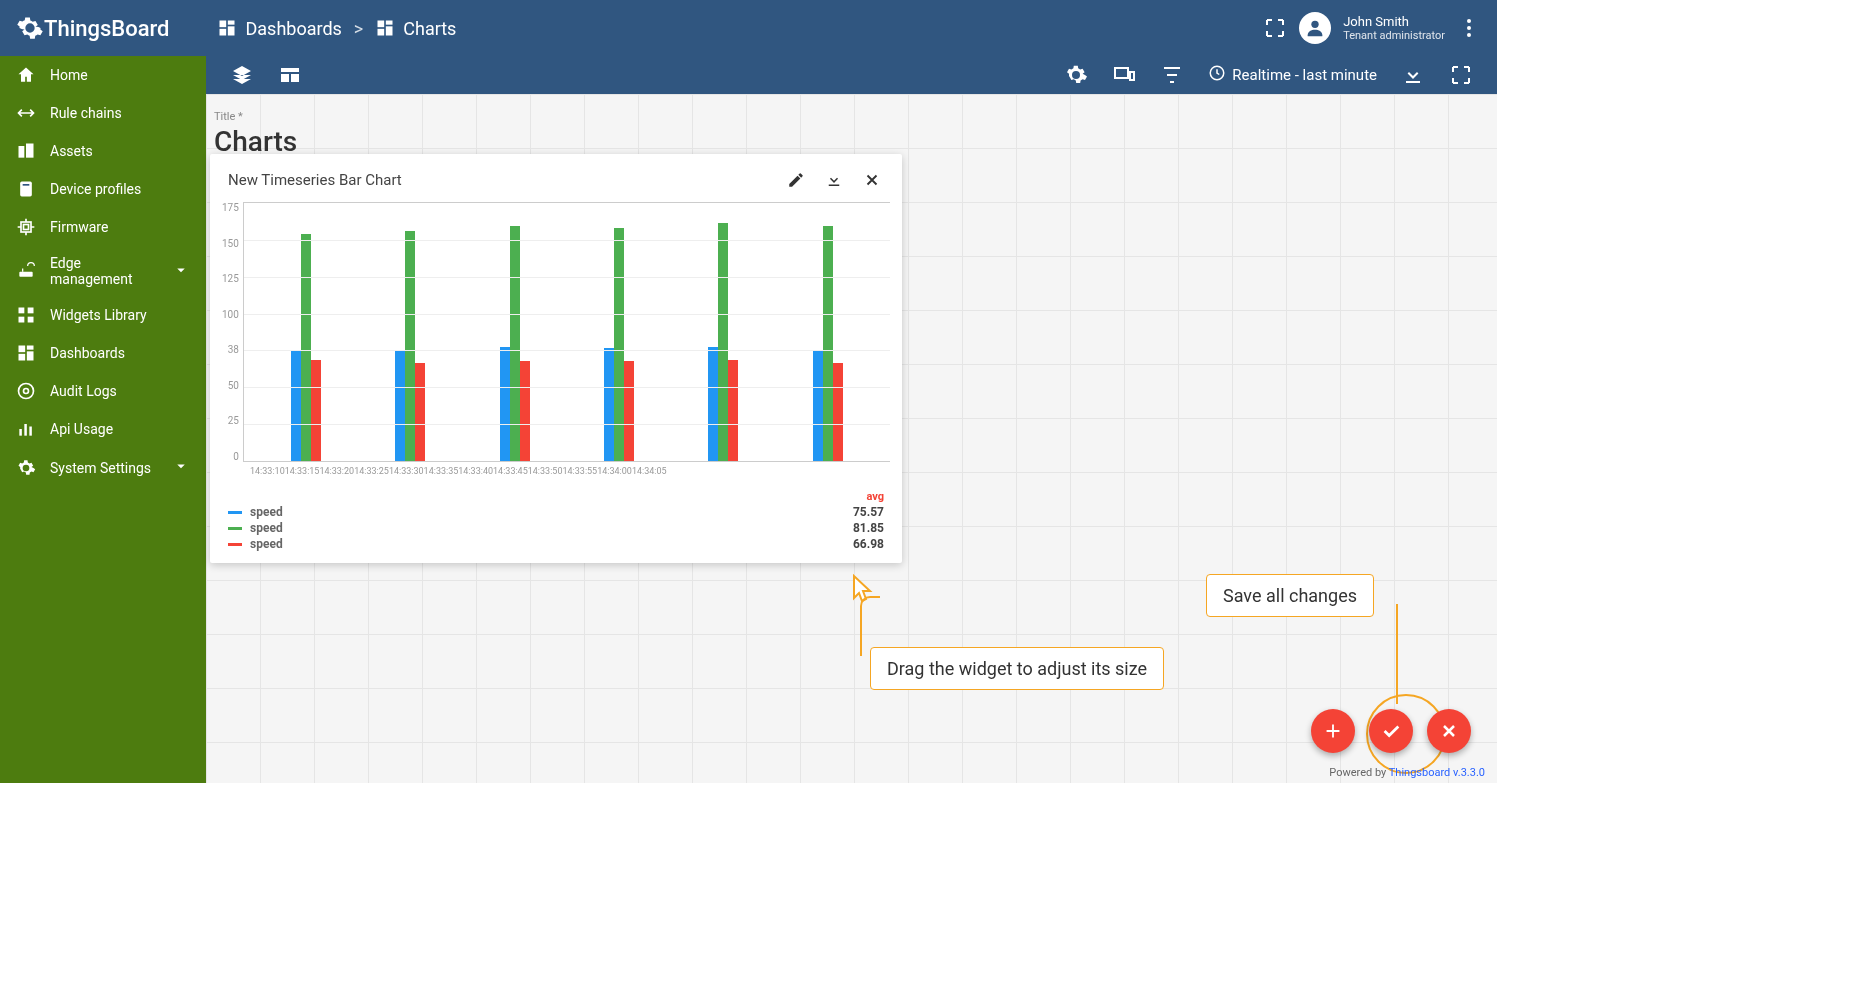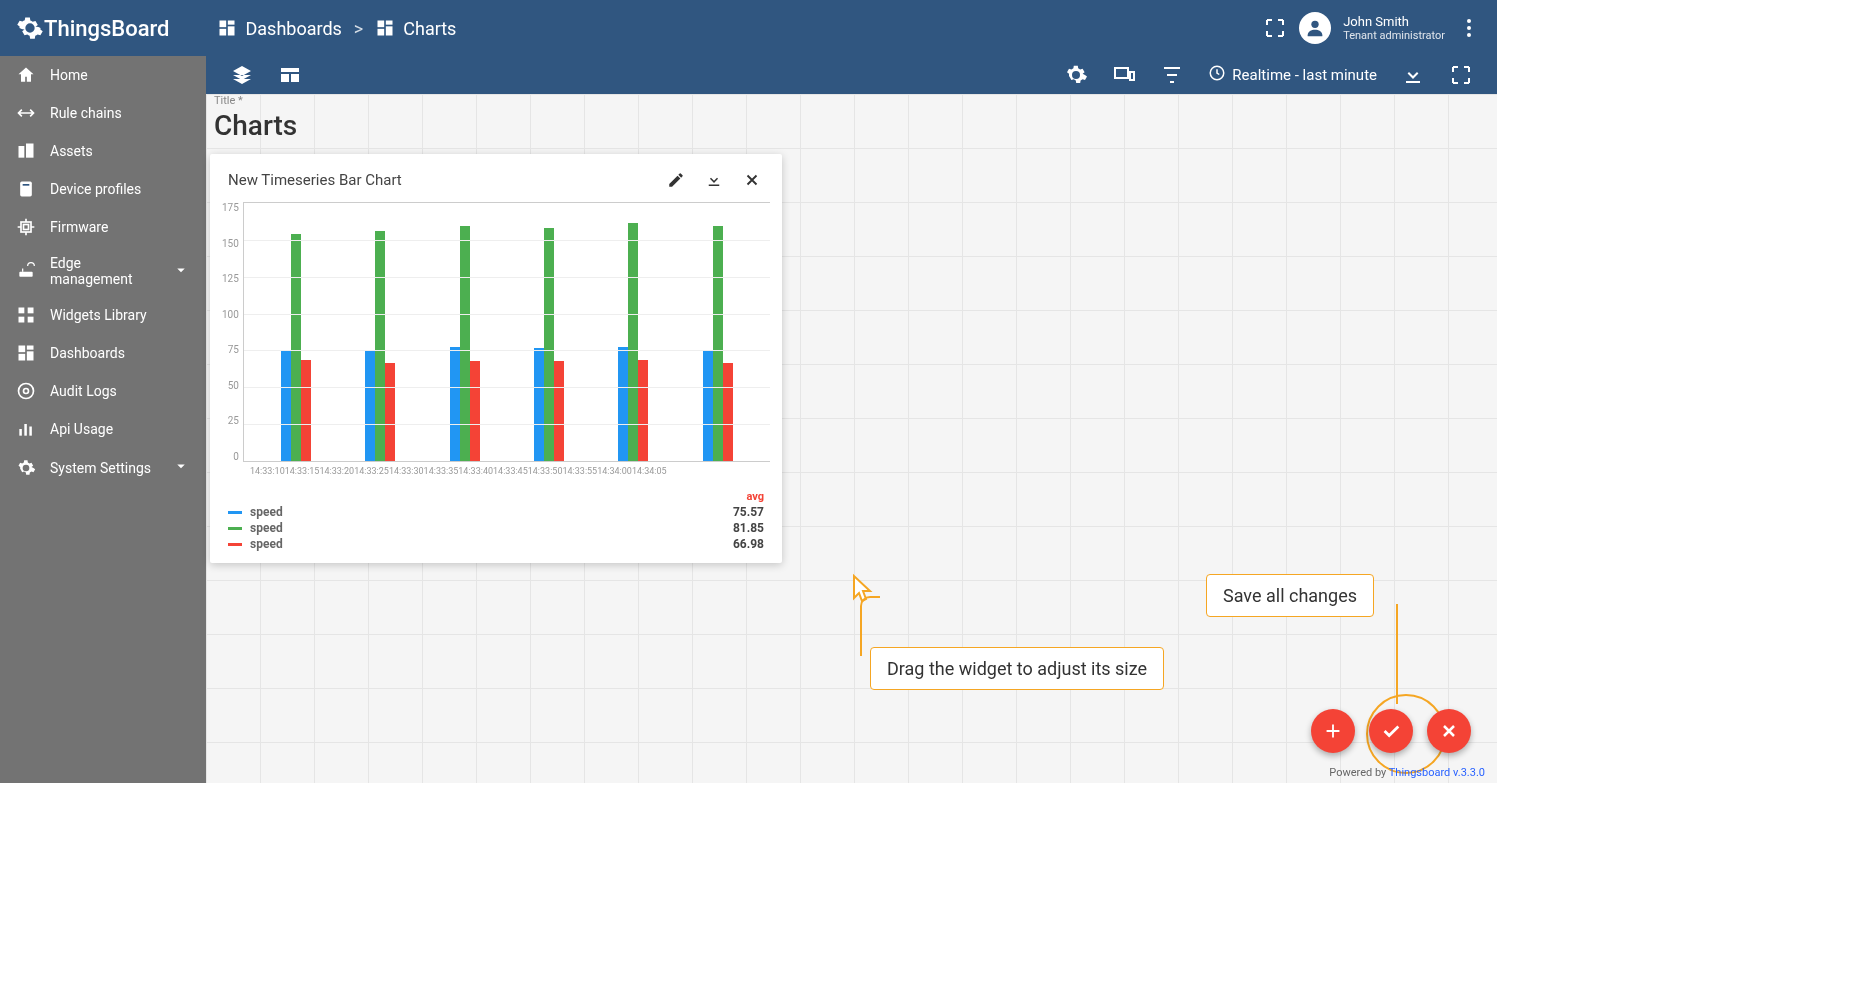--- a/index.html
+++ b/index.html
@@ -15,36 +15,36 @@
 .breadcrumb-item { display: flex; align-items: center; gap: 8px; }
 .spacer { flex: 1; }
 .user-area { display: flex; align-items: center; gap: 12px; }
 .user-text { display: flex; flex-direction: column; font-size: 13px; }
 .user-text .role { font-size: 11px; opacity: 0.85; }
 .icon-btn { width: 24px; height: 24px; display: flex; align-items: center; justify-content: center; cursor: pointer; }
 .avatar-circle { width: 32px; height: 32px; border-radius: 50%; background: #fff; display: flex; align-items: center; justify-content: center; }
 
 .body { display: flex; flex: 1; min-height: 0; }
 
-.sidebar { width: 206px; background: #737373; color: #fff; display: flex; flex-direction: column; padding-top: 0; }
+.sidebar { width: 206px; background: #4d7c0f; color: #fff; display: flex; flex-direction: column; padding-top: 0; }
 .side-item { display: flex; align-items: center; gap: 14px; padding: 9px 16px; font-size: 14px; cursor: pointer; }
 .side-item .chev { margin-left: auto; }
 .side-icon { width: 20px; height: 20px; display: flex; align-items: center; justify-content: center; flex-shrink: 0; }
 
 .main { flex: 1; display: flex; flex-direction: column; background: #f0f0f0; position: relative; min-width: 0; }
 .toolbar { height: 38px; background: #305680; display: flex; align-items: center; padding: 0 24px; gap: 24px; color: #fff; }
 .toolbar .spacer { flex: 1; }
 .toolbar-item { display: flex; align-items: center; gap: 6px; cursor: pointer; font-size: 15px; }
 
 .canvas { flex: 1; position: relative; background-image: linear-gradient(#e5e5e5 1px, transparent 1px), linear-gradient(90deg, #e5e5e5 1px, transparent 1px); background-size: 54px 54px; background-color: #f5f5f5; }
-.title-area { position: absolute; top: 0; left: 8px; }
+.title-area { position: absolute; top: 16px; left: 8px; }
 .title-label { font-size: 11px; color: #888; }
 .title-value { font-size: 28px; font-weight: 500; color: #333; margin-top: 2px; }
 
-.widget { position: absolute; top: 60px; left: 4px; width: 572px; background: #fff; box-shadow: 0 2px 8px rgba(0,0,0,0.2); border-radius: 2px; }
+.widget { position: absolute; top: 60px; left: 4px; width: 692px; background: #fff; box-shadow: 0 2px 8px rgba(0,0,0,0.2); border-radius: 2px; }
 .widget-header { display: flex; align-items: center; padding: 14px 18px 10px; }
 .widget-title { font-size: 15px; color: #444; }
 .widget-actions { margin-left: auto; display: flex; gap: 14px; }
 .widget-body { padding: 0 12px 12px; }
 
 .chart { position: relative; }
 .chart-area { display: flex; }
 .y-axis { display: flex; flex-direction: column; justify-content: space-between; font-size: 10px; color: #999; text-align: right; padding-right: 4px; height: 260px; }
 .plot { flex: 1; height: 260px; border: 1px solid #ccc; border-right: none; position: relative; }
 .gridline { position: absolute; left: 0; right: 0; border-top: 1px solid #eee; }
@@ -331,21 +331,21 @@
             </div>
           </div>
           <div class="widget-body">
             <div class="chart">
               <div class="chart-area">
                 <div class="y-axis" id="y-axis">
                     <span>175</span>
                     <span>150</span>
                     <span>125</span>
                     <span>100</span>
-                    <span>75</span>
+                    <span>38</span>
                     <span>50</span>
                     <span>25</span>
                     <span>0</span>
                   </div>
                 <div class="plot" id="plot">
                   <div class="bars" id="bars">
                       <div class="bar-group">
                         <div class="bar blue" style="height: 111.429px;"></div>
                         <div class="bar green" style="height: 227.314px;"></div>
                         <div class="bar red" style="height: 101.029px;"></div>

